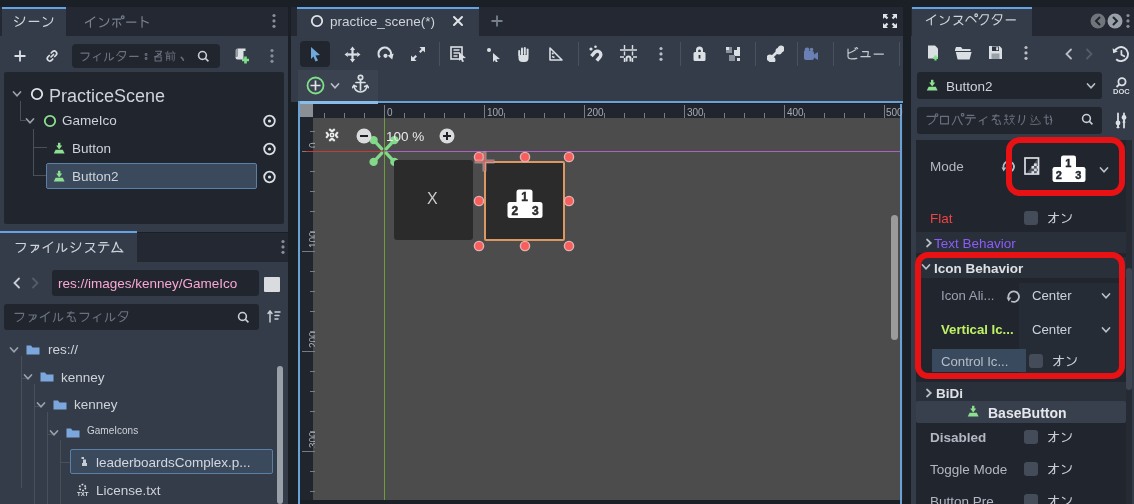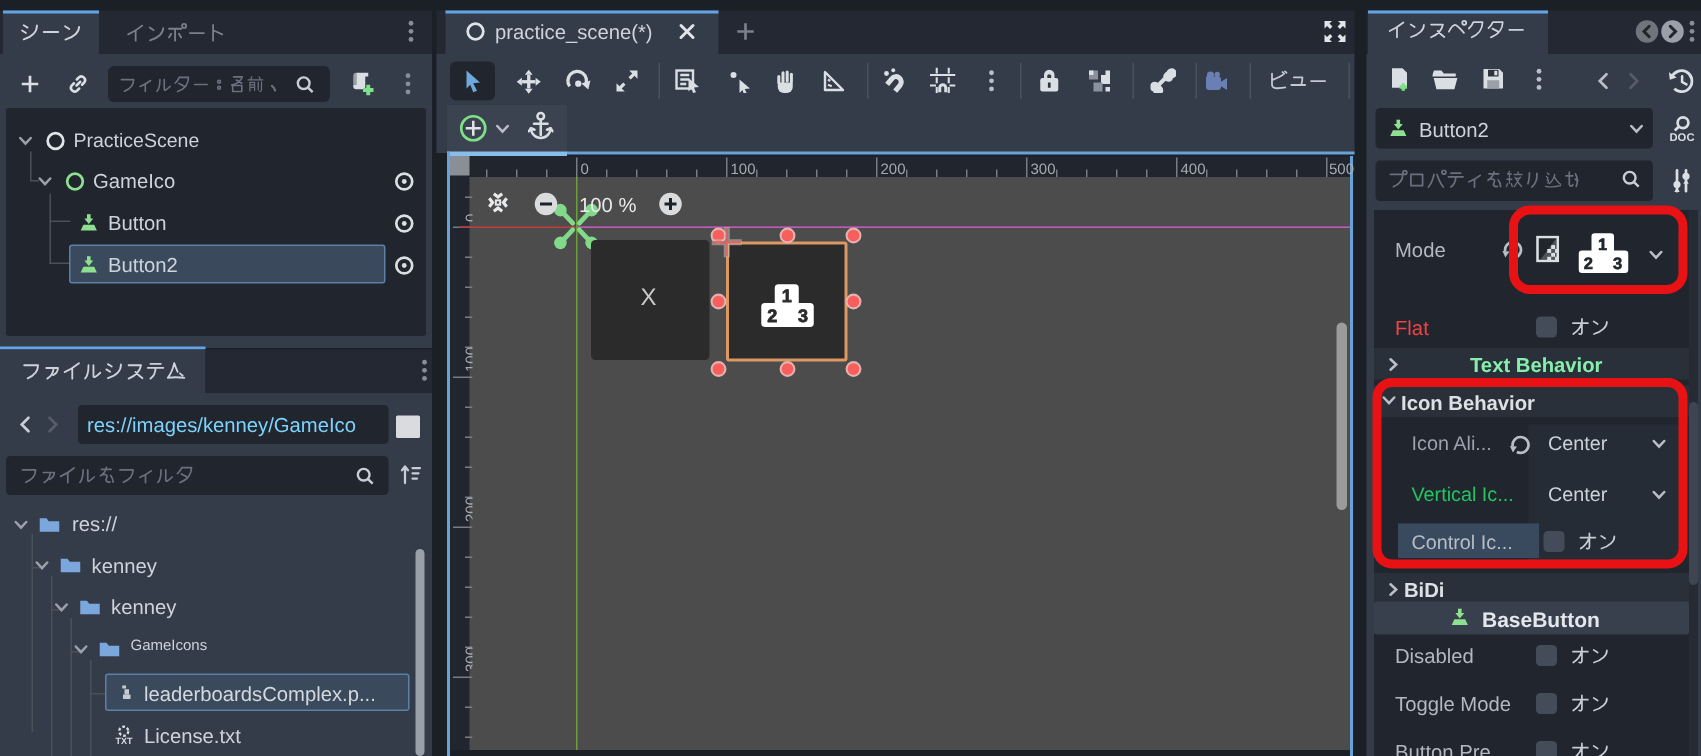--- a/index.html
+++ b/index.html
@@ -190,21 +190,21 @@
 <div class="abs" style="left:20px;top:120px;width:6px;height:1px;background:#4a5058"></div>
 <div class="abs" style="left:33px;top:129px;width:1px;height:47px;background:#4a5058"></div>
 <div class="abs" style="left:33px;top:147px;width:14px;height:1px;background:#4a5058"></div>
 <div class="abs" style="left:33px;top:175px;width:13px;height:1px;background:#4a5058"></div>
 <svg class="abs" style="left:12px;top:90px" width="10" height="8" viewBox="0 0 10 8">
     <path d="M1.5,2 L5,5.8 L8.5,2" stroke="#9aa1ac" stroke-width="1.7" fill="none" stroke-linecap="round"></path>
   </svg>
 <svg class="abs" style="left:30px;top:87px" width="14" height="14" viewBox="0 0 14 14">
     <circle cx="7" cy="7" r="5.2" stroke="#e0e4e8" stroke-width="1.8" fill="none"></circle>
   </svg>
-<div class="abs" style="left:49px;top:86px;color:#cdd3da;font-size:13px;font-weight:400;letter-spacing:0;white-space:nowrap">PracticeScene</div>
+<div class="abs" style="left:49px;top:86px;color:#cdd3da;font-size:18px;font-weight:400;letter-spacing:0;white-space:nowrap">PracticeScene</div>
 <svg class="abs" style="left:25px;top:117px" width="10" height="8" viewBox="0 0 10 8">
     <path d="M1.5,2 L5,5.8 L8.5,2" stroke="#9aa1ac" stroke-width="1.7" fill="none" stroke-linecap="round"></path>
   </svg>
 <svg class="abs" style="left:43px;top:114px" width="14" height="14" viewBox="0 0 14 14">
     <circle cx="7" cy="7" r="5.2" stroke="#8ce08f" stroke-width="1.8" fill="none"></circle>
   </svg>
 <div class="abs" style="left:62px;top:113px;color:#cdd3da;font-size:13.5px;font-weight:400;letter-spacing:0;white-space:nowrap">GameIco</div>
 <svg class="abs" style="left:262px;top:114px" width="15" height="14" viewBox="0 0 15 14">
     <g stroke="#dadfe4" fill="none">
       <circle cx="7.5" cy="7" r="5.3" stroke-width="1.8"></circle>
@@ -262,21 +262,21 @@
       <circle cx="3" cy="13.3" r="1.6"></circle>
     </g>
   </svg>
 <svg class="abs" style="left:12px;top:277px" width="9" height="12" viewBox="0 0 9 12">
     <path d="M7,1.5 L2.5,6 L7,10.5" stroke="#c9ced6" stroke-width="1.8" fill="none" stroke-linecap="round"></path>
   </svg>
 <svg class="abs" style="left:31px;top:277px" width="9" height="12" viewBox="0 0 9 12">
     <path d="M2,1.5 L6.5,6 L2,10.5" stroke="#565d68" stroke-width="1.8" fill="none" stroke-linecap="round"></path>
   </svg>
 <div class="abs" style="left:52px;top:270px;width:207px;height:26px;background:#21252e;border-radius:3px"></div>
-<div class="abs" style="left:58px;top:276px;color:#7dd3fc;font-size:13.5px;font-weight:400;letter-spacing:0;white-space:nowrap">res://images/kenney/GameIco</div>
+<div class="abs" style="left:58px;top:276px;color:#f9a8d4;font-size:13.5px;font-weight:400;letter-spacing:0;white-space:nowrap">res://images/kenney/GameIco</div>
 <div class="abs" style="left:264px;top:277px;width:16px;height:15px;background:#d9dbde;border-radius:1px"></div>
 <div class="abs" style="left:4px;top:304px;width:255px;height:26px;background:#21252e;border-radius:3px"></div>
 <svg class="abs" style="left:13px;top:310px" width="117" height="15" viewBox="0 0 117 15.0">
     <g fill="none" stroke="#69707e" stroke-width="1.15" stroke-linecap="round" stroke-linejoin="round">
       <use href="#g_fu" x="0"></use>
       <use href="#g_xa" x="13"></use>
       <use href="#g_i" x="26"></use>
       <use href="#g_ru" x="39"></use>
       <use href="#g_wo" x="52"></use>
       <use href="#g_fu" x="65"></use>
@@ -794,37 +794,37 @@
 <svg class="abs" style="left:1047px;top:211px" width="26.4" height="15.2" viewBox="0 0 26 14.969696969696969">
     <g fill="none" stroke="#c6ccd4" stroke-width="1.15" stroke-linecap="round" stroke-linejoin="round">
       <use href="#g_o" x="0"></use>
       <use href="#g_n" x="13"></use>
     </g>
   </svg>
 <div class="abs" style="left:916px;top:232px;width:210px;height:21px;background:#2a3039;"></div>
 <svg class="abs" style="left:925px;top:238px" width="8" height="10" viewBox="0 0 8 10">
     <path d="M2,1.5 L5.8,5 L2,8.5" stroke="#b9bec7" stroke-width="1.7" fill="none" stroke-linecap="round"></path>
   </svg>
-<div class="abs" style="left:980px;top:236px;color:#86efac;font-size:13.5px;font-weight:700;letter-spacing:0;white-space:nowrap">Text Behavior</div>
+<div class="abs" style="left:934px;top:236px;color:#8b5cf6;font-size:13.5px;font-weight:400;letter-spacing:0;white-space:nowrap">Text Behavior</div>
 <div class="abs" style="left:916px;top:257px;width:210px;height:21px;background:#2a3039;"></div>
 <svg class="abs" style="left:921px;top:263px" width="10" height="8" viewBox="0 0 10 8">
     <path d="M1.5,2 L5,5.8 L8.5,2" stroke="#b9bec7" stroke-width="1.7" fill="none" stroke-linecap="round"></path>
   </svg>
 <div class="abs" style="left:934px;top:261px;color:#dde1e6;font-size:13.5px;font-weight:700;letter-spacing:0;white-space:nowrap">Icon Behavior</div>
 <div class="abs" style="left:1019px;top:283px;width:100px;height:93px;background:#262c35;"></div>
 <div class="abs" style="left:941px;top:288px;color:#9aa1ad;font-size:13.2px;font-weight:400;letter-spacing:0;white-space:nowrap">Icon Ali...</div>
 <svg class="abs" style="left:1006px;top:289px" width="15" height="15" viewBox="0 0 15 15">
     <path d="M2.5,8.7 A5.3,5.3 0 1 1 5.2,12.3" stroke="#b9bec7" stroke-width="1.8" fill="none"></path>
     <path d="M0.6,8.4 L5.3,8.6 2.6,12.6 Z" fill="#b9bec7"></path>
   </svg>
 <div class="abs" style="left:1032px;top:288px;color:#ccd2da;font-size:13.2px;font-weight:400;letter-spacing:0;white-space:nowrap">Center</div>
 <svg class="abs" style="left:1101px;top:292px" width="10" height="8" viewBox="0 0 10 8">
     <path d="M1.5,2 L5,5.8 L8.5,2" stroke="#b9bec7" stroke-width="1.7" fill="none" stroke-linecap="round"></path>
   </svg>
-<div class="abs" style="left:941px;top:322px;color:#22c55e;font-size:13.2px;font-weight:400;letter-spacing:0;white-space:nowrap">Vertical Ic...</div>
+<div class="abs" style="left:941px;top:322px;color:#bef264;font-size:13.2px;font-weight:700;letter-spacing:0;white-space:nowrap">Vertical Ic...</div>
 <div class="abs" style="left:1032px;top:322px;color:#ccd2da;font-size:13.2px;font-weight:400;letter-spacing:0;white-space:nowrap">Center</div>
 <svg class="abs" style="left:1101px;top:326px" width="10" height="8" viewBox="0 0 10 8">
     <path d="M1.5,2 L5,5.8 L8.5,2" stroke="#b9bec7" stroke-width="1.7" fill="none" stroke-linecap="round"></path>
   </svg>
 <div class="abs" style="left:932px;top:349px;width:94px;height:23px;background:#3a4a5e;"></div>
 <div class="abs" style="left:941px;top:354px;color:#b6bdc7;font-size:13.2px;font-weight:400;letter-spacing:0;white-space:nowrap">Control Ic...</div>
 <div class="abs" style="left:1029px;top:354px;width:14px;height:14px;background:#454c59;border-radius:3px"></div>
 <svg class="abs" style="left:1052px;top:354px" width="26.4" height="15.2" viewBox="0 0 26 14.969696969696969">
     <g fill="none" stroke="#c6ccd4" stroke-width="1.15" stroke-linecap="round" stroke-linejoin="round">
       <use href="#g_o" x="0"></use>
@@ -838,21 +838,21 @@
 <div class="abs" style="left:936px;top:386px;color:#dde1e6;font-size:13.5px;font-weight:700;letter-spacing:0;white-space:nowrap">BiDi</div>
 <div class="abs" style="left:916px;top:401px;width:210px;height:22px;background:#39404d;border-radius:2px"></div>
 <svg class="abs" style="left:966px;top:405px" width="14" height="14" viewBox="0 0 14 14">
     <g fill="#8ce08f">
       <rect x="6" y="0.8" width="2.4" height="3.2"></rect>
       <path d="M4.2,3.6 h6 L7.2,7.4 z"></path>
       <path d="M3.6,7.8 h7.2 l1.8,3.8 h-10.8 z" rx="1"></path>
     </g>
   </svg>
 <div class="abs" style="left:988px;top:405px;color:#e4e7eb;font-size:14px;font-weight:700;letter-spacing:0;white-space:nowrap">BaseButton</div>
-<div class="abs" style="left:930px;top:430px;color:#b2b8c2;font-size:13.5px;font-weight:400;letter-spacing:0;white-space:nowrap">Disabled</div>
+<div class="abs" style="left:930px;top:430px;color:#b2b8c2;font-size:13.5px;font-weight:700;letter-spacing:0;white-space:nowrap">Disabled</div>
 <div class="abs" style="left:1024px;top:430px;width:14px;height:14px;background:#454c59;border-radius:3px"></div>
 <svg class="abs" style="left:1047px;top:430px" width="26.4" height="15.2" viewBox="0 0 26 14.969696969696969">
     <g fill="none" stroke="#c6ccd4" stroke-width="1.15" stroke-linecap="round" stroke-linejoin="round">
       <use href="#g_o" x="0"></use>
       <use href="#g_n" x="13"></use>
     </g>
   </svg>
 <div class="abs" style="left:930px;top:462px;color:#b2b8c2;font-size:13.5px;font-weight:400;letter-spacing:0;white-space:nowrap">Toggle Mode</div>
 <div class="abs" style="left:1024px;top:462px;width:14px;height:14px;background:#454c59;border-radius:3px"></div>
 <svg class="abs" style="left:1047px;top:462px" width="26.4" height="15.2" viewBox="0 0 26 14.969696969696969">

